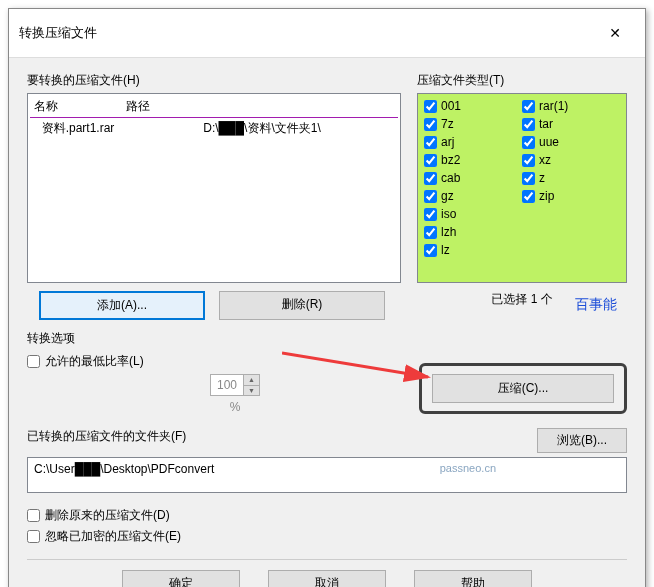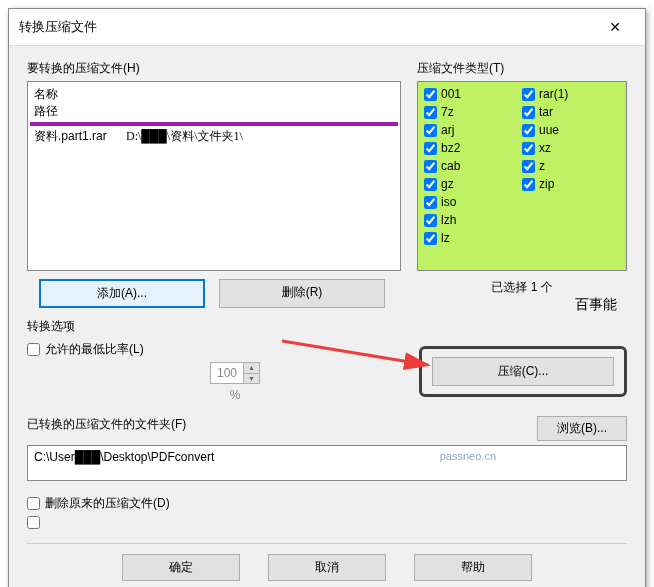--- a/index.html
+++ b/index.html
@@ -15,21 +15,21 @@
     .window {
       width: 638px;
       border: 1px solid #888;
       background: #f0f0f0;
       box-shadow: 2px 2px 6px rgba(0,0,0,0.3);
     }
     .titlebar {
       display: flex;
       justify-content: space-between;
       align-items: center;
-      padding: 6px 10px;
+      padding: 12px 10px;
       background: #fff;
       border-bottom: 1px solid #ddd;
     }
     .titlebar-title {
       font-size: 13px;
     }
     .close-btn {
       width: 40px;
       height: 24px;
       display: flex;
@@ -58,36 +58,35 @@
     }
     .listbox {
       background: #fff;
       border: 1px solid #828790;
       height: 190px;
       padding: 2px;
       overflow: hidden;
     }
     .list-header {
       display: flex;
-      border-bottom: 4px solid #a21caf;
+      border-bottom: 1px solid #a21caf;
       padding: 2px 0;
-      flex-direction: column;
     }
     .col-name {
       width: 92px;
       padding-left: 4px;
     }
     .col-path {
       flex: 1;
       padding-left: 4px;
-      font-family: Liberation Serif, serif;
     }
     .list-row {
       display: flex;
       padding: 2px 0;
+      text-align: center;
     }
     .types-box {
       background: #bef264;
       border: 1px solid #828790;
       height: 190px;
       padding: 4px 6px;
       display: flex;
     }
     .types-col {
       flex: 1;
@@ -131,21 +130,21 @@
     .selected-count {
       text-align: center;
       margin-top: 8px;
       font-size: 12px;
     }
     .options-section {
       margin-top: 10px;
     }
     .options-row {
       display: flex;
-      align-items: center;
+      align-items: flex-end;
       position: relative;
       margin-top: 6px;
     }
     .opt-left {
       flex: 1;
     }
     .chk-line {
       display: flex;
       align-items: center;
       gap: 5px;
@@ -242,22 +241,22 @@
     .watermark {
       position: absolute;
       right: 130px;
       top: 4px;
       color: #8aa6c1;
       font-size: 11px;
     }
     .bg-watermark {
       position: absolute;
       right: 28px;
-      top: 250px;
-      color: #000000;
+      top: 238px;
+      color: #1d4ed8;
       font-size: 14px;
       pointer-events: none;
     }
     .divider {
       border-top: 1px solid #ccc;
       margin: 14px 0 10px 0;
     }
     .bottom-btns {
       display: flex;
       gap: 28px;
@@ -428,20 +427,21 @@
       </div>
     </div>
 
     <div style="margin-top:14px;">
       <label class="chk-line">
         <input type="checkbox" style="">
         <span>删除原来的压缩文件(D)</span>
       </label>
       <label class="chk-line">
         <input type="checkbox" style="">
+        <span>忽略已加密的压缩文件(E)</span>
       </label>
     </div>
 
     <div class="divider"></div>
 
     <div class="bottom-btns">
       <div class="btn"><span>确定</span></div>
       <div class="btn"><span>取消</span></div>
       <div class="btn"><span>帮助</span></div>
     </div>

